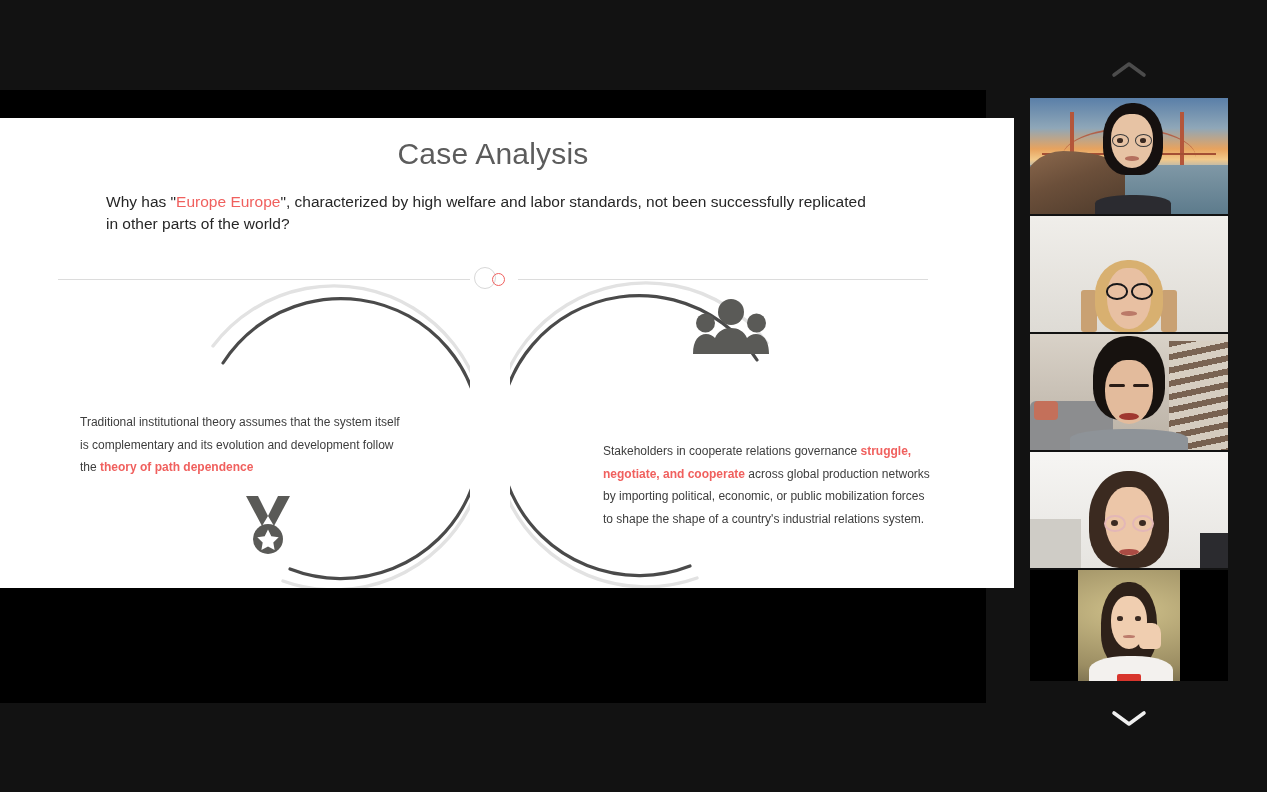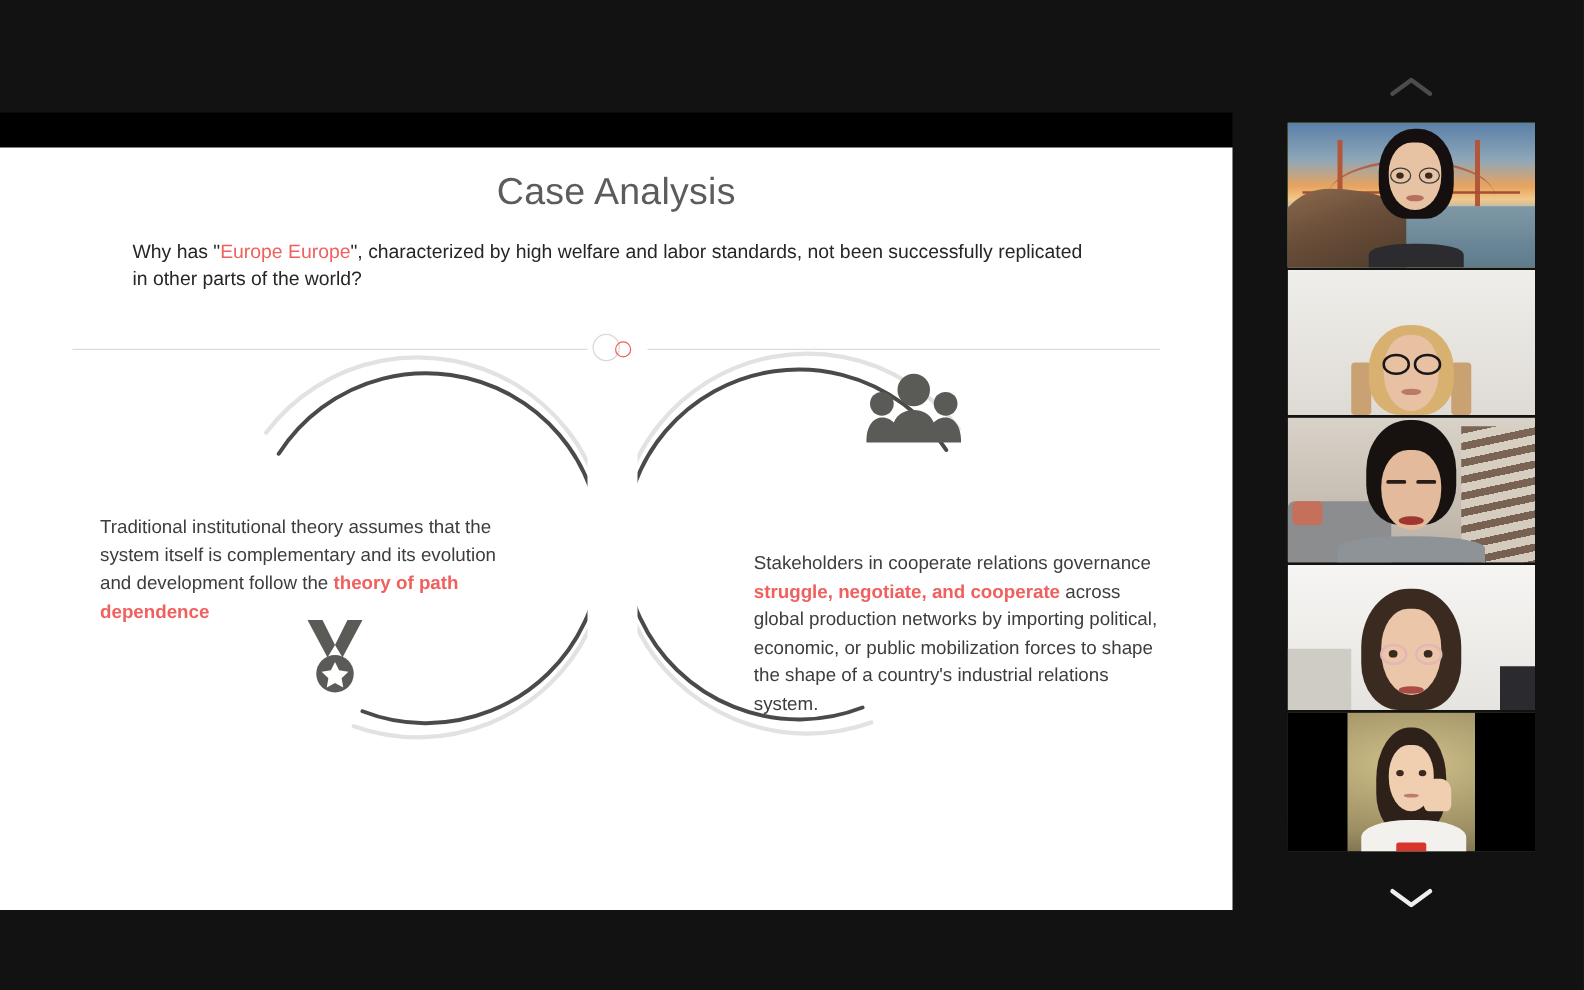--- a/index.html
+++ b/index.html
@@ -30,23 +30,24 @@
     width: 986px;
     height: 613px;
     background: #000000;
   }
 
   #slide-canvas {
     position: absolute;
     left: 0;
     top: 28px;
     width: 986px;
-    height: 610px;
+    height: 470px;
     background: #ffffff;
     overflow: hidden;
+    padding-left: 28px;
   }
 
   
   #slide-title {
     position: absolute;
     left: 0;
     top: 19px;
     width: 986px;
     text-align: center;
     font-size: 30px;
@@ -121,21 +122,21 @@
   
   .col-heading {
     position: absolute;
     font-size: 18.5px;
     font-weight: 400;
     color: #4d4d4d;
     line-height: 26px;
   }
   .col-body {
     position: absolute;
-    font-size: 15px;
+    font-size: 12px;
     line-height: 22.5px;
     color: #3d3d3d;
   }
   .col-body .hl {
     color: #f0605e;
     font-weight: bold;
   }
 
   #left-heading { left: 88px;  top: 245px; width: 330px; }
   #left-body    { left: 80px;  top: 293px; width: 320px; }

